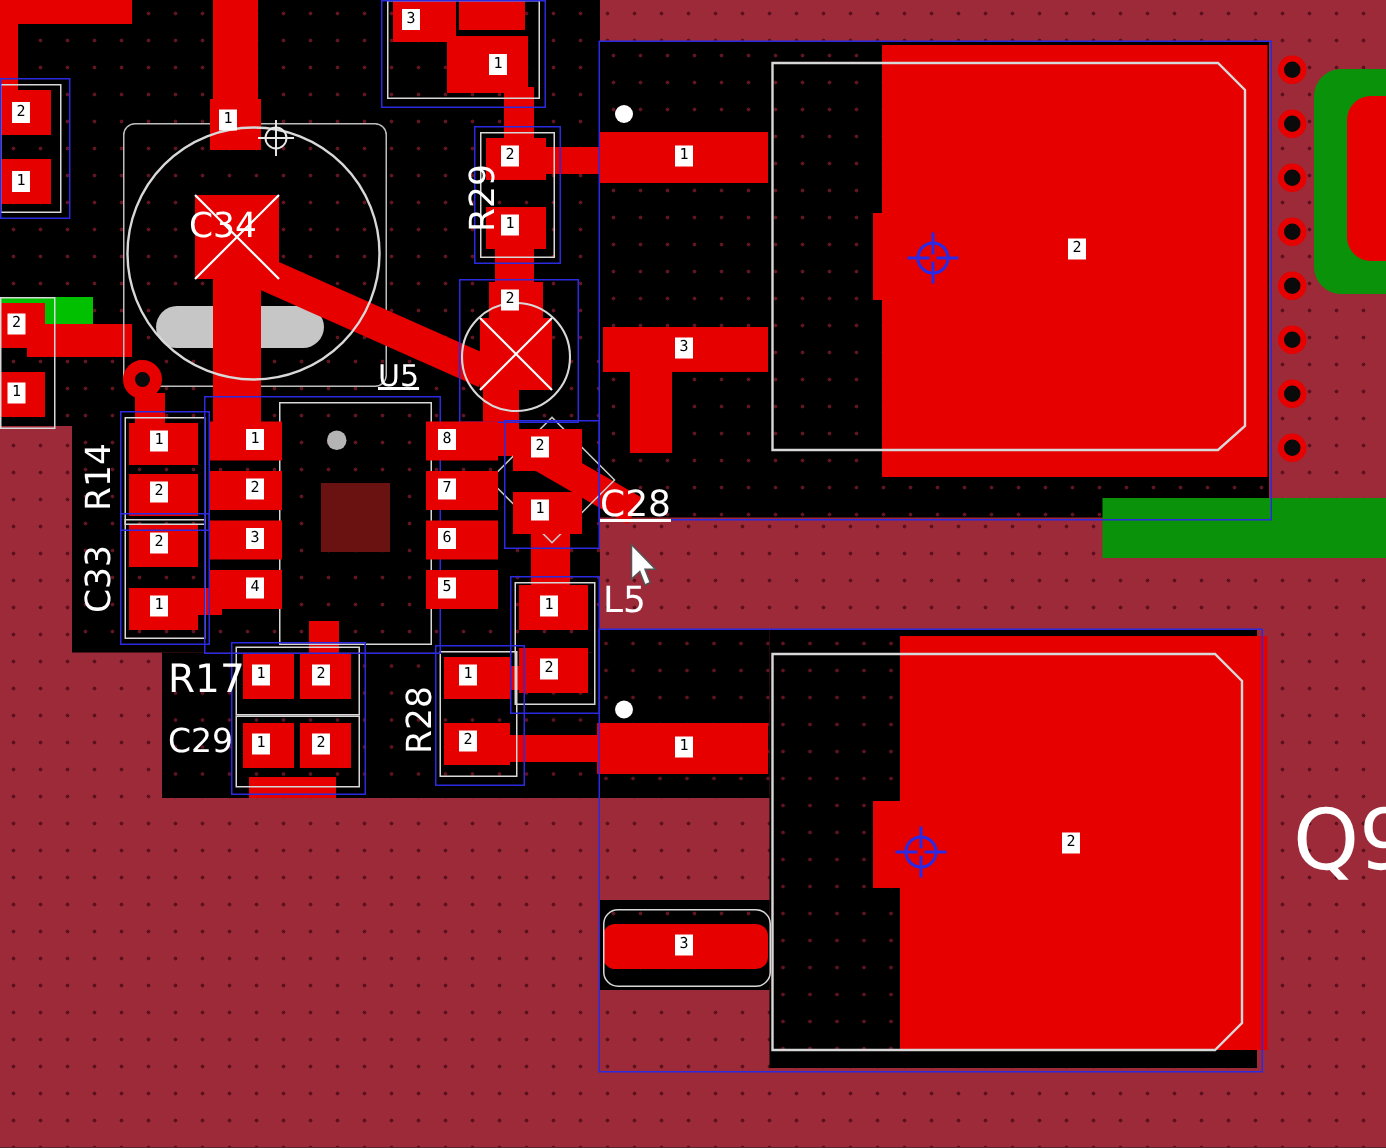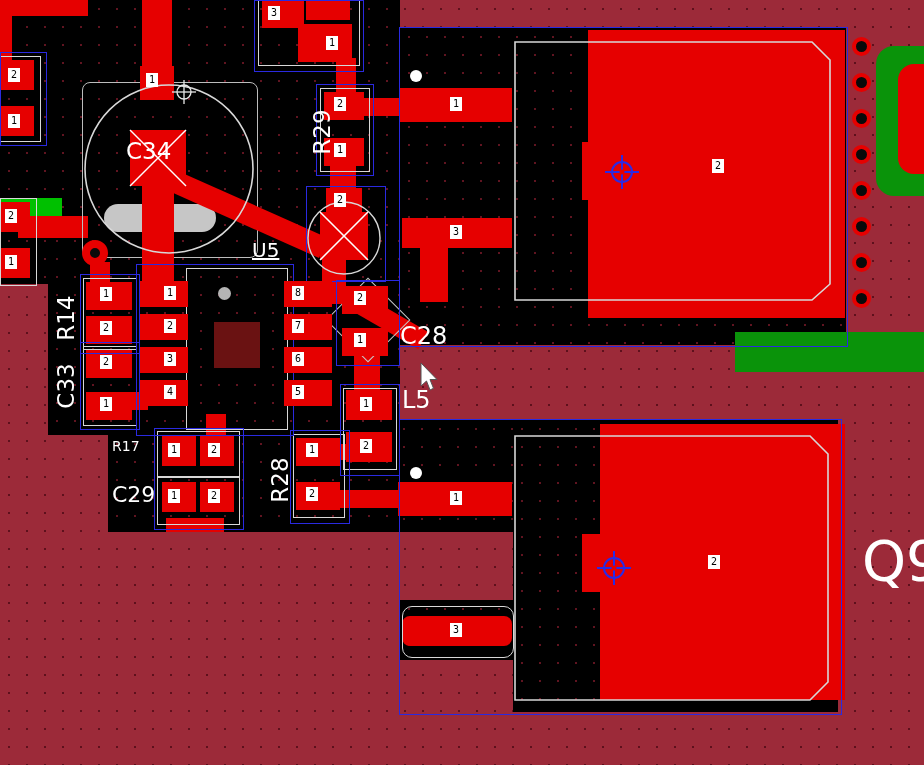--- a/index.html
+++ b/index.html
@@ -164,21 +164,21 @@
   <div class="pin" style="left:100px;top:397px;">1</div>
   <div class="ref vref" style="left:36px;top:374px;width:60px;height:24px;">C33</div>
   <div class="red" style="left:128px;top:392px;width:20px;height:18px;"></div>
 
   <div class="bl" style="left:336px;top:280px;width:62px;height:84px;"></div>
   <div class="wh" style="left:338px;top:290px;width:58px;height:58px;transform:rotate(45deg);border-color:#c8c8c8;"></div>
   <div class="red" style="left:342px;top:286px;width:46px;height:28px;z-index:21;"></div>
   <div class="red" style="left:342px;top:328px;width:46px;height:28px;z-index:21;"></div>
   <div class="pin" style="left:354px;top:291px;">2</div>
   <div class="pin" style="left:354px;top:333px;">1</div>
-  <div class="ref" style="left:400px;top:322px;font-size:24px;">C28</div>
+  <div class="ref" style="left:400px;top:322px;font-size:24px;text-decoration:underline;">C28</div>
   <div class="red" style="left:354px;top:352px;width:26px;height:42px;"></div>
 
   <div class="bl" style="left:340px;top:384px;width:58px;height:90px;"></div>
   <div class="wh" style="left:343px;top:388px;width:52px;height:80px;"></div>
   <div class="red" style="left:346px;top:390px;width:46px;height:30px;"></div>
   <div class="red" style="left:346px;top:432px;width:46px;height:30px;"></div>
   <div class="pin" style="left:360px;top:397px;">1</div>
   <div class="pin" style="left:360px;top:439px;">2</div>
   <div class="ref" style="left:402px;top:386px;font-size:24px;">L5</div>
 
@@ -191,21 +191,21 @@
   <div class="ref vref" style="left:250px;top:468px;width:60px;height:24px;">R28</div>
   <div class="red" style="left:336px;top:444px;width:14px;height:16px;"></div>
   <div class="red" style="left:336px;top:490px;width:66px;height:18px;"></div>
 
   <div class="bl" style="left:154px;top:428px;width:88px;height:100px;"></div>
   <div class="wh" style="left:157px;top:431px;width:81px;height:44px;"></div>
   <div class="red" style="left:162px;top:436px;width:34px;height:30px;"></div>
   <div class="red" style="left:200px;top:436px;width:34px;height:30px;"></div>
   <div class="pin" style="left:168px;top:443px;">1</div>
   <div class="pin" style="left:208px;top:443px;">2</div>
-  <div class="ref" style="left:112px;top:438px;font-size:14px;">R17</div>
+  <div class="ref" style="left:112px;top:438px;font-size:26px;">R17</div>
   <div class="wh" style="left:157px;top:477px;width:81px;height:46px;"></div>
   <div class="red" style="left:162px;top:482px;width:34px;height:30px;"></div>
   <div class="red" style="left:200px;top:482px;width:34px;height:30px;"></div>
   <div class="pin" style="left:168px;top:489px;">1</div>
   <div class="pin" style="left:208px;top:489px;">2</div>
   <div class="ref" style="left:112px;top:482px;font-size:22px;">C29</div>
   <div class="red" style="left:206px;top:414px;width:20px;height:24px;"></div>
   <div class="red" style="left:166px;top:518px;width:58px;height:14px;"></div>
 
   <div class="red" style="left:398px;top:482px;width:114px;height:34px;"></div>

